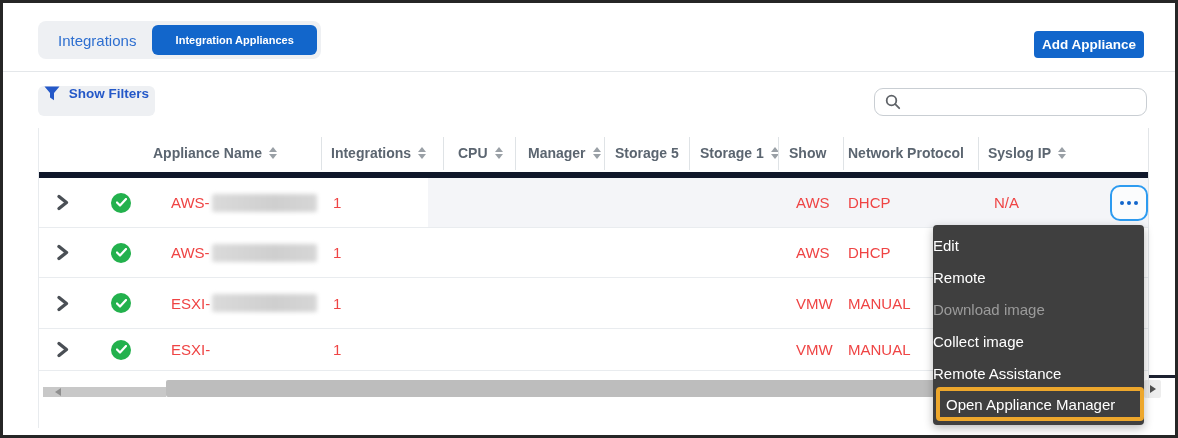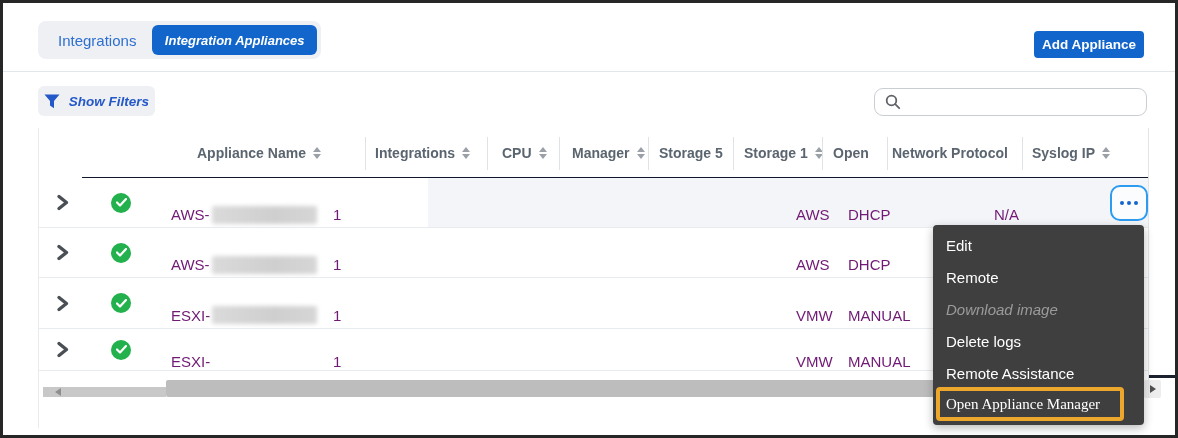--- a/index.html
+++ b/index.html
@@ -2,59 +2,59 @@
 <html><head>
 <meta charset="utf-8">
 <style>
   * { margin:0; padding:0; box-sizing:border-box; }
   body { font-family:"Liberation Sans", sans-serif; background:#fff; }
   .frame { position:relative; width:1178px; height:438px; border:3px solid #262626; background:#fff; overflow:hidden; }
 
   
   .tabgroup { position:absolute; left:35px; top:18px; width:283px; height:38px; background:#eef0f3; border-radius:8px; display:flex; align-items:center; padding:4px; }
   .tab-inactive { flex:0 0 auto; padding:0 16px; color:#2e6fd0; font-size:15px; font-weight:500; cursor:pointer; }
-  .tab-active { flex:1; height:30px; background:#1266cb; border-radius:6px; color:#fff; font-size:13px; font-weight:600; display:flex; align-items:center; justify-content:center; cursor:pointer;font-style:italic; }
+  .tab-active { flex:1; height:30px; background:#1266cb; border-radius:6px; color:#fff; font-size:11px; font-weight:600; display:flex; align-items:center; justify-content:center; cursor:pointer; }
   .add-btn { position:absolute; left:1031px; top:28px; width:110px; height:27px; background:#1266cb; border:none; border-radius:4px; color:#fff; font-size:13.5px; font-weight:700; font-family:inherit; cursor:pointer; }
   .top-divider { position:absolute; left:0; top:68px; width:100%; height:1px; background:#e4e7ea; }
 
   
-  .filters-btn { position:absolute; left:35px; top:83px; width:117px; height:30px; background:#eef0f3; border:none; border-radius:6px; display:flex; align-items:center; justify-content:center; gap:9px; color:#2458c8; font-size:13.5px; font-weight:700; font-family:inherit; cursor:pointer;font-style:italic; }
+  .filters-btn { position:absolute; left:35px; top:83px; width:117px; height:30px; background:#eef0f3; border:none; border-radius:6px; display:flex; justify-content:center; gap:9px; color:#2458c8; font-size:13.5px; font-weight:700; font-family:inherit; cursor:pointer; }
   .search-box { position:absolute; left:871px; top:85px; width:273px; height:28px; border:1.5px solid #c9ced3; border-radius:9px; display:flex; align-items:center; padding-left:10px; gap:9px; background:#fff; }
   .search-box input { border:none; outline:none; flex:1; font-size:15px; font-family:inherit; color:#3a4046; background:transparent; }
   .search-box input::placeholder { color:#98a0a7; }
 
   
   .table-area { position:absolute; left:35px; top:125px; width:1110px; }
-  .thead { position:relative; height:50px; border-bottom:1px solid #0f172a;margin-left:44px; }
+  .thead { position:relative; height:50px; border-bottom:6px solid #0f172a; }
   .hcell { position:absolute; top:0; height:50px; display:flex; align-items:center; gap:7px; font-size:14px; font-weight:700; color:#5b6570; white-space:nowrap; cursor:pointer; }
   .hdiv { position:absolute; top:9px; width:1px; height:33px; background:#dfe3e6; }
   .sort { display:flex; flex-direction:column; gap:2px; }
   .sort i { display:block; width:0; height:0; border-left:4px solid transparent; border-right:4px solid transparent; }
   .sort .up { border-bottom:5px solid #9aa0a6; }
   .sort .dn { border-top:5px solid #9aa0a6; }
 
   .trow { position:relative; border-bottom:1px solid #e9ecef; cursor:pointer; }
-  .cell { position:absolute; top:12px; height:100%; display:flex; align-items:center; font-size:15px; color:#701a75; white-space:nowrap; z-index:1;text-align:right; }
+  .cell { position:absolute; top:0; height:100%; display:flex; align-items:center; font-size:15px; color:#ef4444; white-space:nowrap; z-index:1;text-align:right; }
   .x-name{left:115px} .x-int{left:293px} .x-cpu{left:420px} .x-mem{left:490px}
   .x-s1{left:577px} .x-s2{left:662px} .x-type{left:751px} .x-net{left:810px} .x-sys{left:950px}
   .r-name{left:133px} .r-int{left:295px} .r-type{left:758px} .r-net{left:810px} .r-sys{left:956px}
 
   .row-tint { position:absolute; left:390px; top:0; width:720px; height:100%; background:#f4f5f8; z-index:0; }
   .chev { position:absolute; left:18px; top:0; height:100%; display:flex; align-items:center; z-index:1; cursor:pointer; }
   .check { position:absolute; left:73px; top:calc(50% - 10px); width:20px; height:20px; border-radius:50%; background:#23b14d; display:flex; align-items:center; justify-content:center; z-index:1; }
   .blur-box { display:inline-block; width:105px; height:18px; margin-left:2px; background:linear-gradient(90deg,#dadada,#cfcfcf 60%,#d6d6d6); filter:blur(2px); border-radius:2px; }
 
   .more-btn { position:absolute; left:1072px; top:7px; width:38px; height:36px; background:#fbfcfd; border:2.5px solid #2d9bf0; border-radius:10px; display:flex; align-items:center; justify-content:center; gap:3px; cursor:pointer; z-index:2; }
   .more-btn b { width:4px; height:4px; border-radius:50%; background:#1266cb; }
 
   
   .menu { position:absolute; left:930px; top:222px; width:211px; height:200px; background:#3f3f3f; border-radius:4px; box-shadow:0 3px 10px rgba(0,0,0,.28); z-index:10; padding-top:4px; }
-  .mi { height:32px; display:flex; align-items:center; padding-left:13px; color:#fff; font-size:15px; font-weight:500; cursor:pointer; white-space:nowrap; }
-  .mi.disabled { color:#9b9b9b; cursor:default;font-style:italic; }
-  .mi-highlight { position:absolute; left:3px; top:162px; width:188px; height:34px; border:4px solid #eda72c; border-radius:4px; display:flex; align-items:center;font-family:Liberation Serif, serif; }
+  .mi { height:32px; display:flex; align-items:center; color:#fff; font-size:15px; font-weight:500; cursor:pointer; white-space:nowrap; }
+  .mi.disabled { color:#9b9b9b; cursor:default; }
+  .mi-highlight { position:absolute; left:3px; top:162px; width:208px; height:34px; border:4px solid #eda72c; border-radius:4px; display:flex; align-items:center; }
   .mi-highlight .mi { height:100%; padding-left:6px; }
 
   
   .sb-stub { position:absolute; left:40px; top:384px; width:123px; height:10px; background:#c8c8c8; }
   .sb-thumb { position:absolute; left:163px; top:377px; width:975px; height:17px; background:#bdbdbd; border-radius:2px; cursor:pointer; }
   .sb-left { position:absolute; left:52px; top:385px; width:0; height:0; border-top:4px solid transparent; border-bottom:4px solid transparent; border-right:6px solid #8f8f8f; z-index:2; cursor:pointer; }
   .sb-right-bg { position:absolute; left:1141px; top:377px; width:17px; height:18px; background:#ededed; border-radius:2px; display:flex; align-items:center; justify-content:center; cursor:pointer; }
   .sb-right-bg i { display:block; width:0; height:0; border-top:4px solid transparent; border-bottom:4px solid transparent; border-left:6px solid #4f4f4f; }
 
   .edge-dark-line { position:absolute; left:1146px; top:372px; width:32px; height:3px; background:#1c2130; }
@@ -124,21 +124,21 @@
           <span>Storage 5</span>
         </div>
       <div class="hcell x-s2">
           <span>Storage 1</span>
           <span class="sort">
             <i class="up"></i>
             <i class="dn"></i>
           </span>
         </div>
       <div class="hcell x-type" style="width:54px;overflow:hidden">
-          <span>Open</span>
+          <span>Show</span>
         </div>
       <div class="hcell x-net">
           <span>Network Protocol</span>
         </div>
       <div class="hcell x-sys">
           <span>Syslog IP</span>
           <span class="sort">
             <i class="up"></i>
             <i class="dn"></i>
           </span>
@@ -237,21 +237,21 @@
       <span class="cell r-int">1</span>
       <span class="cell r-type">VMW</span>
       <span class="cell r-net">MANUAL</span>
     </div>
   </div>
 
   <div class="menu">
     <div class="mi">Edit</div>
     <div class="mi">Remote</div>
     <div class="mi disabled">Download image</div>
-    <div class="mi">Delete logs</div>
+    <div class="mi">Collect image</div>
     <div class="mi">Remote Assistance</div>
     <div class="mi-highlight">
       <div class="mi">Open Appliance Manager</div>
     </div>
   </div>
 
   <div class="sb-stub"></div>
   <div class="sb-thumb"></div>
   <div class="sb-left"></div>
   <div class="sb-right-bg">

